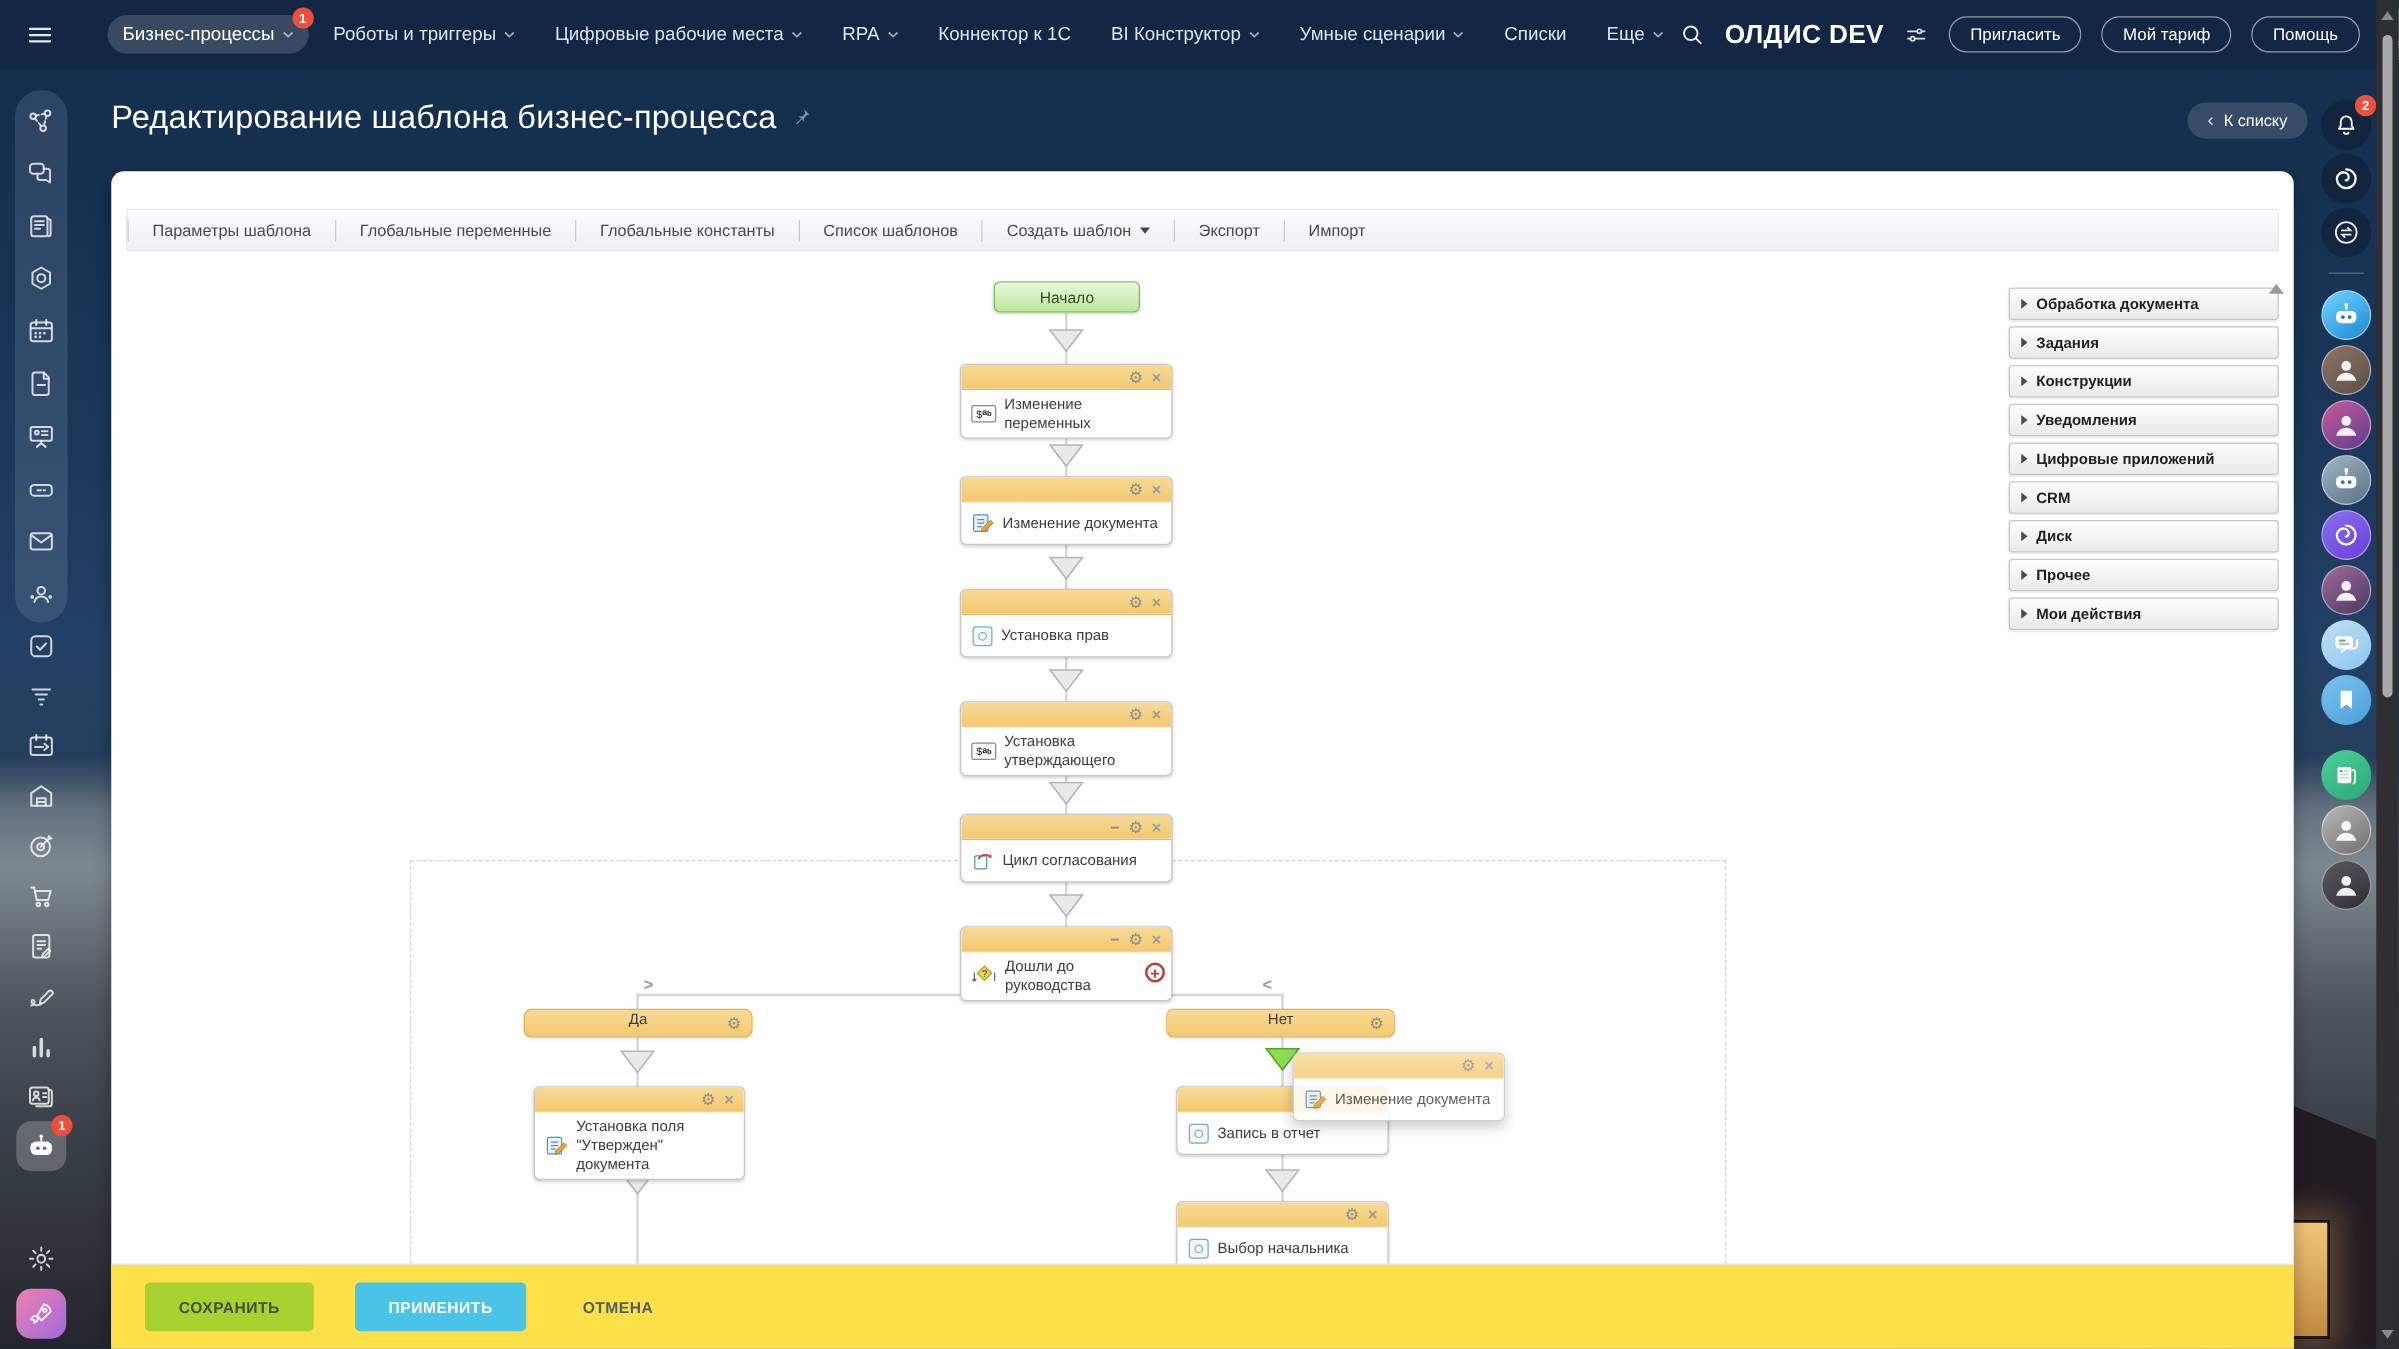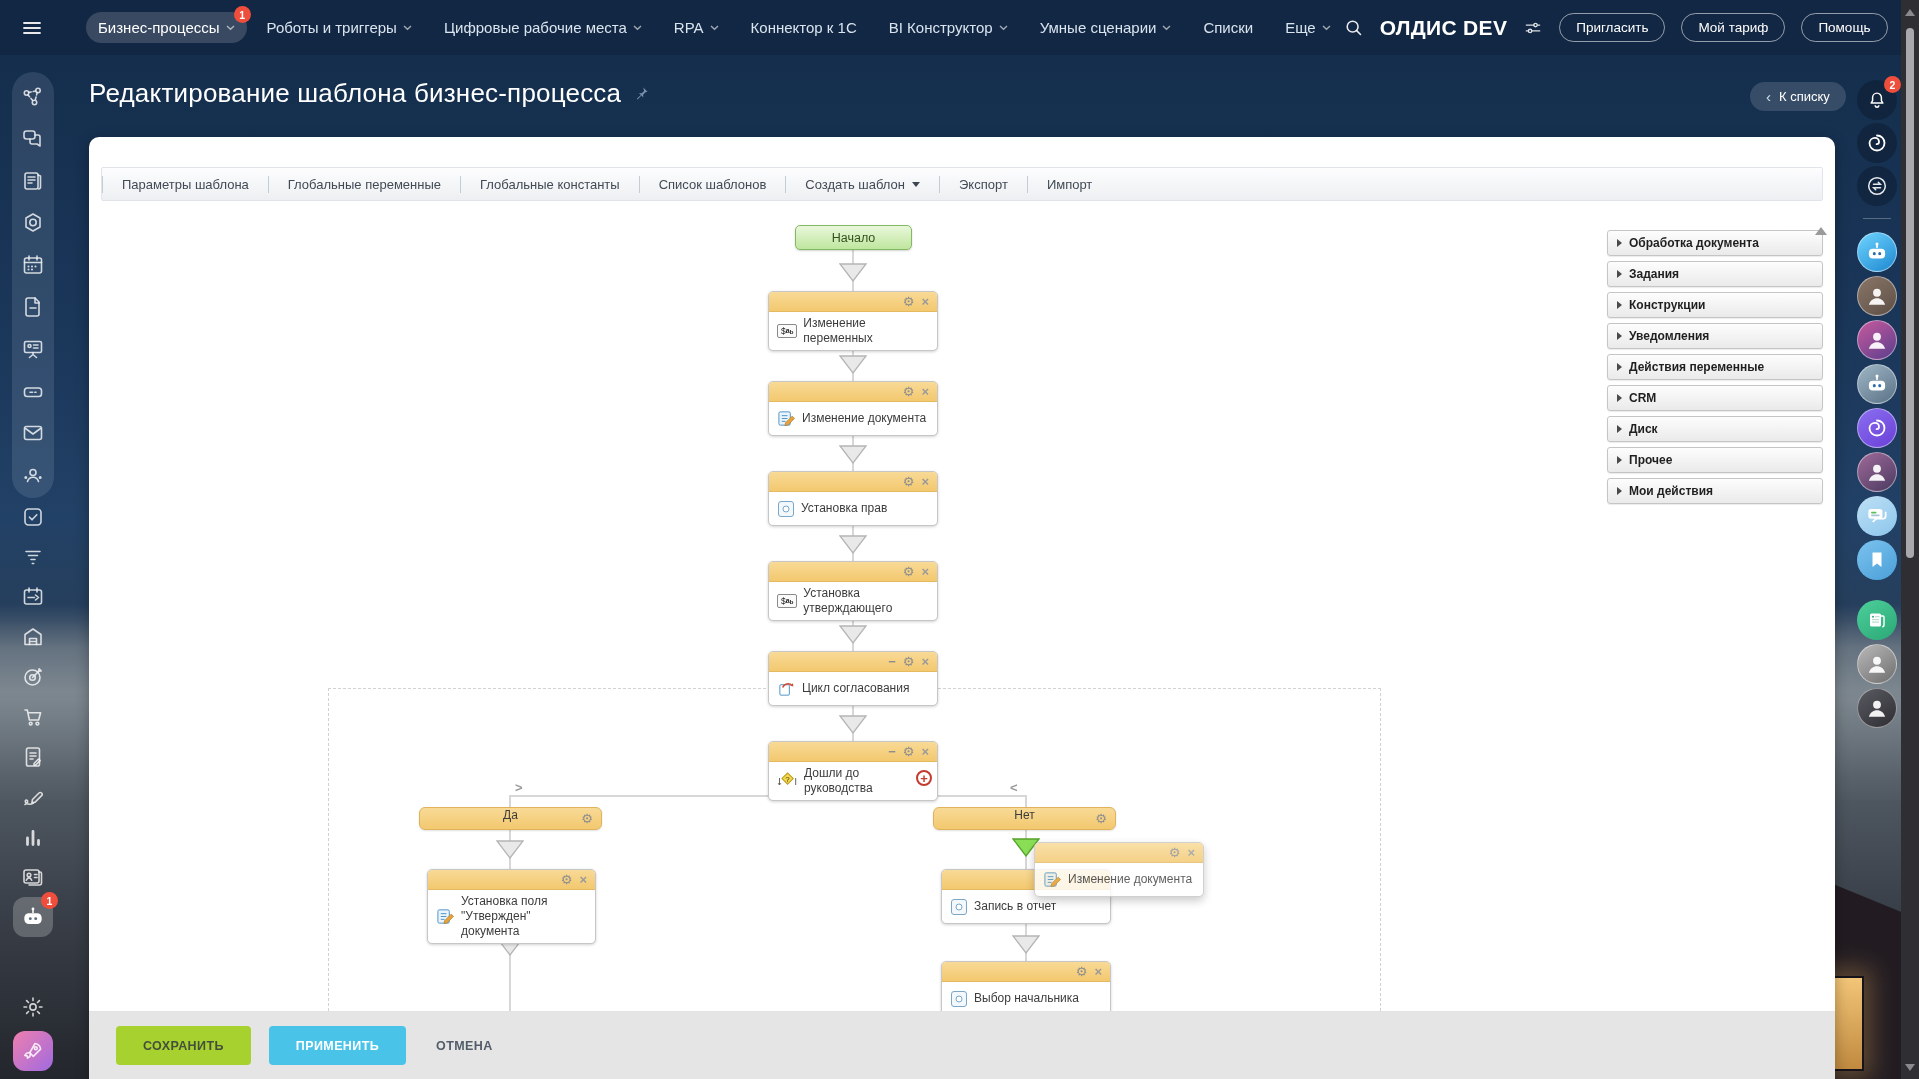--- a/index.html
+++ b/index.html
@@ -134,22 +134,22 @@
   .pal-item { height:26px; margin-bottom:5px; background:linear-gradient(#fdfdfd,#eaeaea);
     border:1px solid #c5c5c5; border-radius:3px; box-shadow:0 1px 1px rgba(0,0,0,.08);
     display:flex; align-items:center; gap:7px; padding:0 9px; font-weight:bold; font-size:12px;
     color:#1f1f1f; cursor:pointer; }
   .pal-arrow { width:0; height:0; border-left:5px solid #4a4a4a;
     border-top:4px solid transparent; border-bottom:4px solid transparent; }
   .pal-scroll-up { position:absolute; left:1726px; top:90px; width:0; height:0; z-index:4; cursor:pointer;
     border-left:6px solid transparent; border-right:6px solid transparent; border-bottom:8px solid #9a9a9a; }
 
   
-  .cardfooter { position:absolute; left:0; top:874px; width:100%; height:68px; background:#e5e5e5;
-    border-top:1px solid #e3e3e3; display:flex; align-items:center; gap:18px; padding-left:27px; z-index:7; }
+  .cardfooter { position:absolute; left:0; top:874px; width:100%; height:68px; background:#fde047;
+    border-top:1px solid #e3e3e3; display:flex; align-items:center; gap:33px; padding-left:27px; z-index:7; }
   .btn { height:39px; border:none; border-radius:4px; padding:0 27px; font-weight:bold;
     font-size:12.5px; letter-spacing:.4px; cursor:pointer;
     font-family:"Liberation Sans","DejaVu Sans",sans-serif; }
   .btn-save { background:#a6d12f; color:#45503c; }
   .btn-apply { background:#4ac3e8; color:#fff; }
   .btn-cancel { background:transparent; color:#535c69; padding:0 12px; }
 
   svg { display:block; }
 </style>
 </head>
@@ -801,21 +801,21 @@
         <div class="pal-item">
           <span class="pal-arrow"></span>
           <span>Конструкции</span>
         </div>
         <div class="pal-item">
           <span class="pal-arrow"></span>
           <span>Уведомления</span>
         </div>
         <div class="pal-item">
           <span class="pal-arrow"></span>
-          <span>Действия переменные</span>
+          <span>Цифровые приложений</span>
         </div>
         <div class="pal-item">
           <span class="pal-arrow"></span>
           <span>CRM</span>
         </div>
         <div class="pal-item">
           <span class="pal-arrow"></span>
           <span>Диск</span>
         </div>
         <div class="pal-item">

